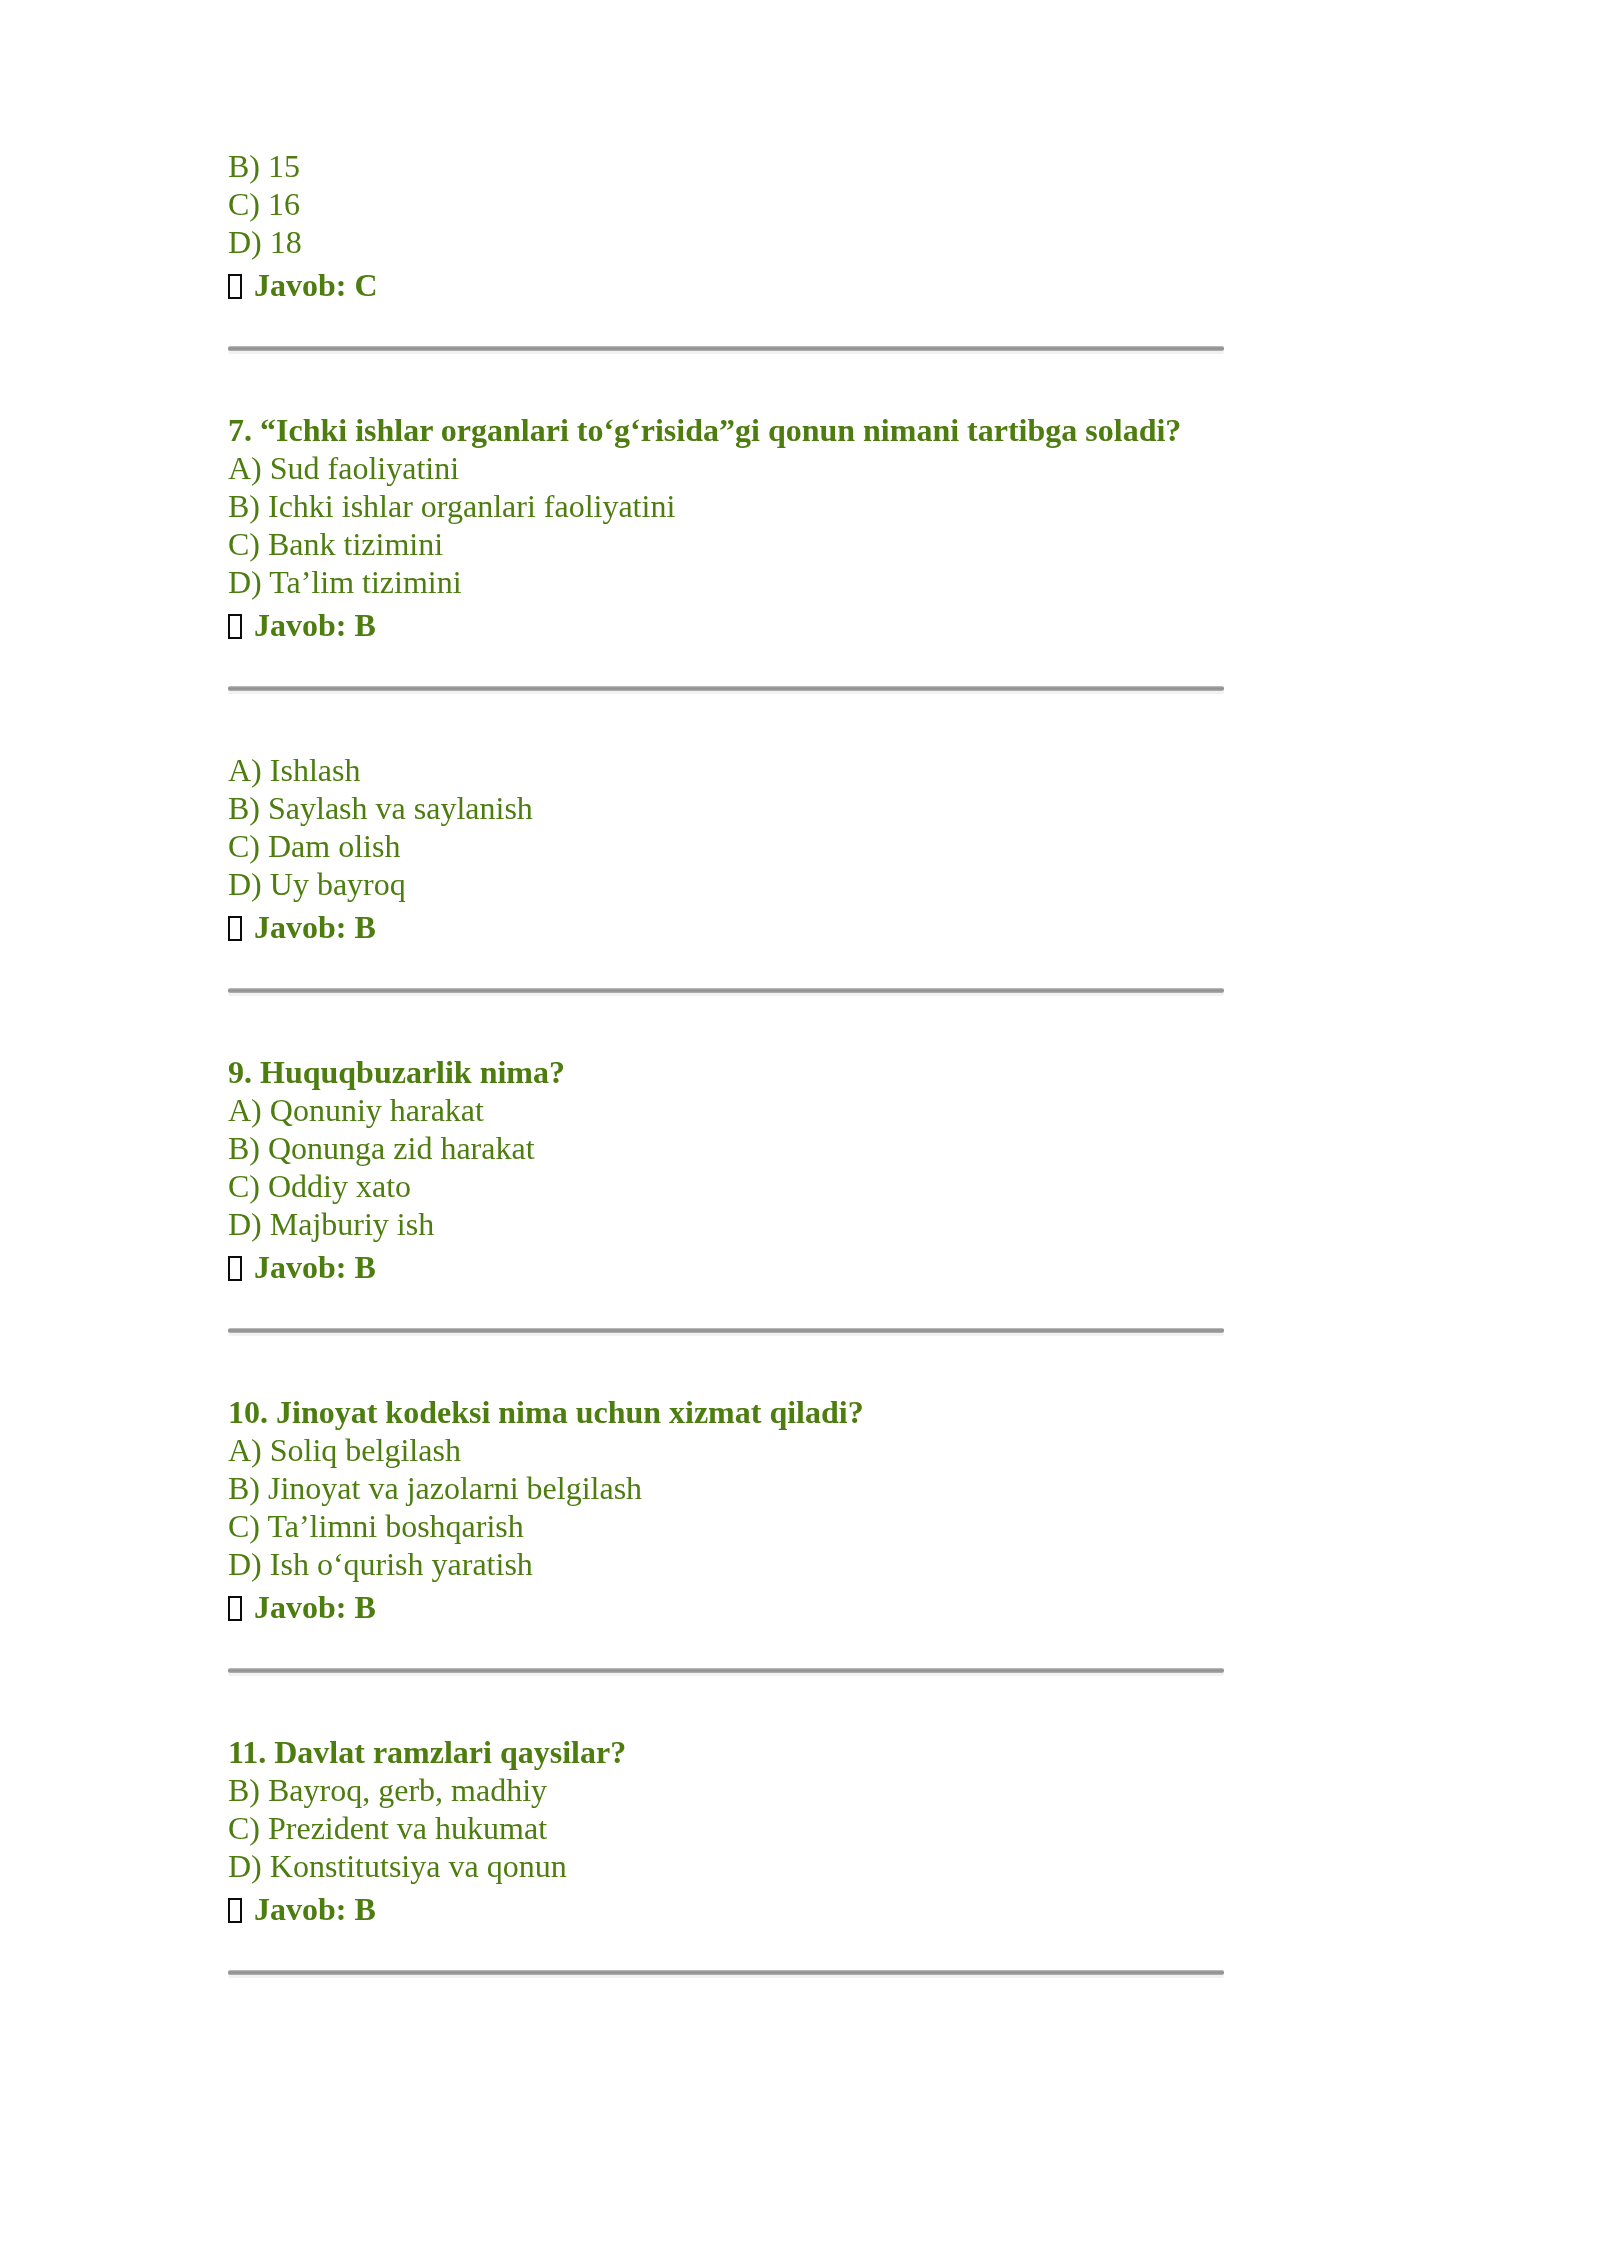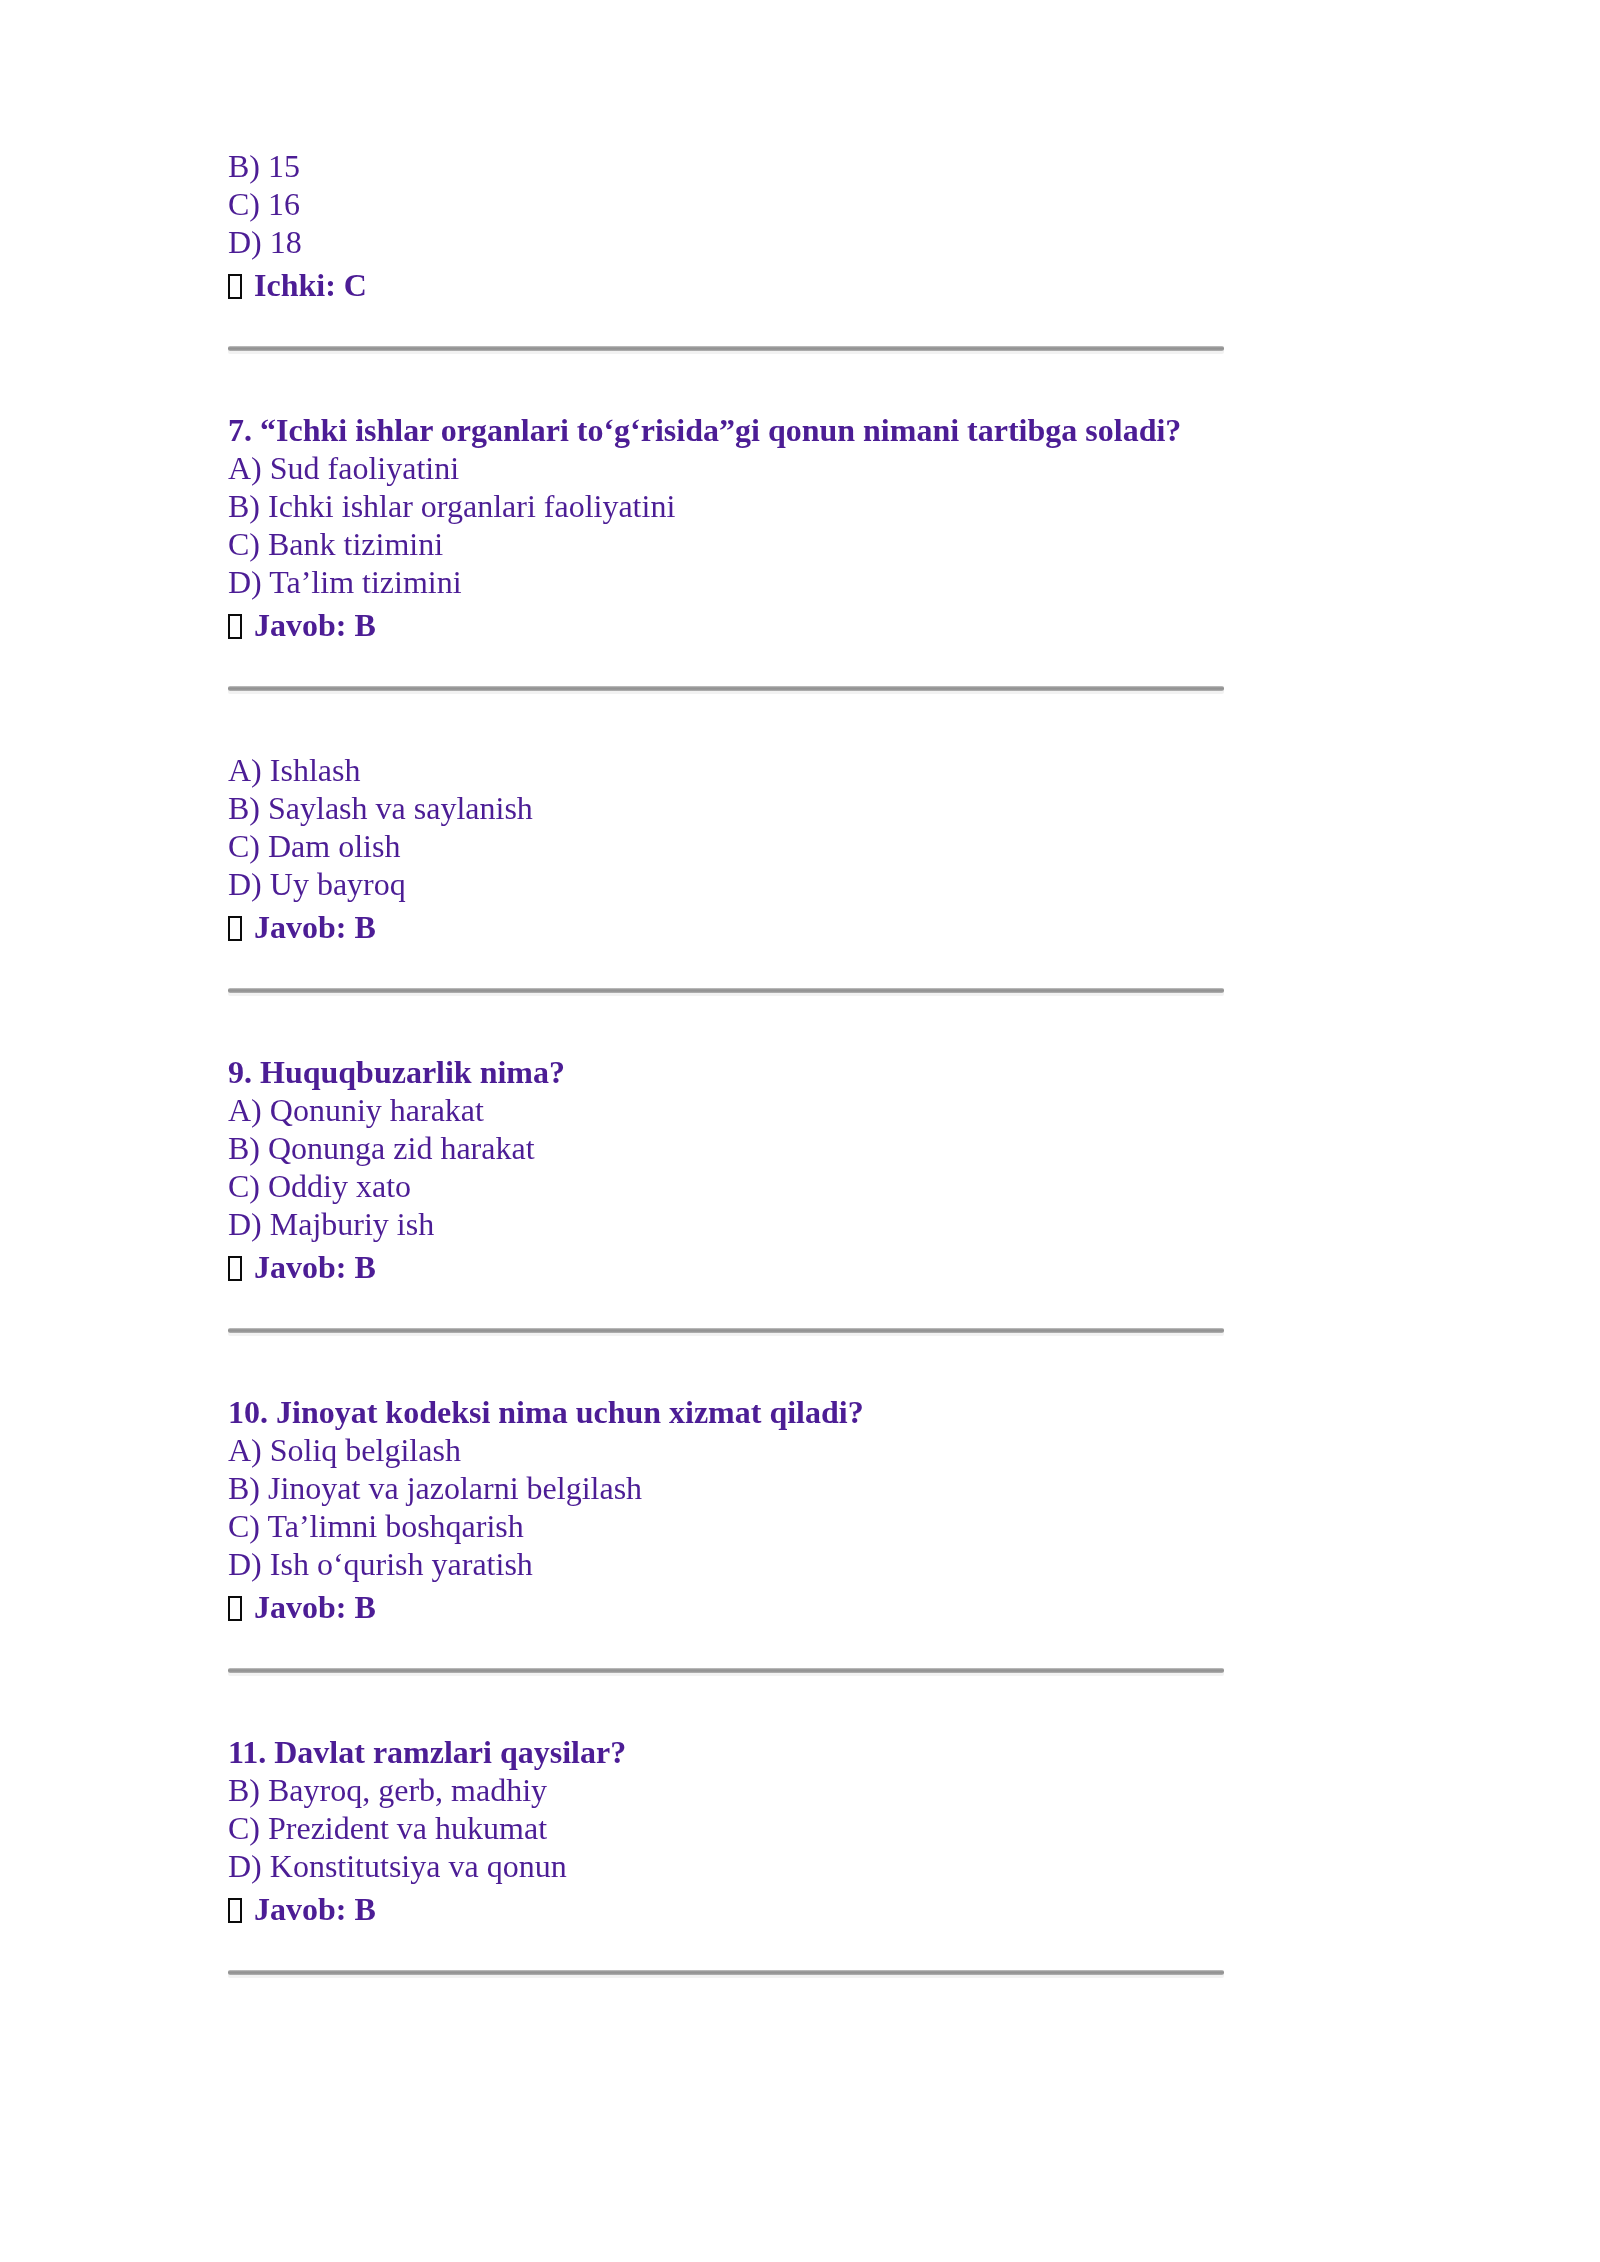--- a/index.html
+++ b/index.html
@@ -8,21 +8,21 @@
     background: #ffffff;
   }
   .page {
     position: relative;
     width: 1268px;
     height: 2262px;
     background: #ffffff;
     box-sizing: border-box;
     padding: 147px 44px 0 228px;
     font-family: "Liberation Serif", "DejaVu Serif", serif;
-    color: #4c1d95;
+    color: #4d7c0f;
     overflow: hidden;
   }
   .line {
     margin: 0;
     font-size: 32px;
     line-height: 38px;
     white-space: pre;
   }
   .q-title {
     font-weight: bold;
@@ -52,21 +52,21 @@
 </style>
 </head>
 <body>
 
 <div class="page">
 
   <section>
     <p class="line">B) 15</p>
     <p class="line">C) 16</p>
     <p class="line">D) 18</p>
-    <p class="line answer-line"><span class="tofu"></span><span>Ichki: C</span></p>
+    <p class="line answer-line"><span class="tofu"></span><span>Javob: C</span></p>
   </section>
 
   <hr class="divider">
 
   <section>
     <p class="line q-title">7. “Ichki ishlar organlari to‘g‘risida”gi qonun nimani tartibga soladi?</p>
     <p class="line">A) Sud faoliyatini</p>
     <p class="line">B) Ichki ishlar organlari faoliyatini</p>
     <p class="line">C) Bank tizimini</p>
     <p class="line">D) Ta’lim tizimini</p>

